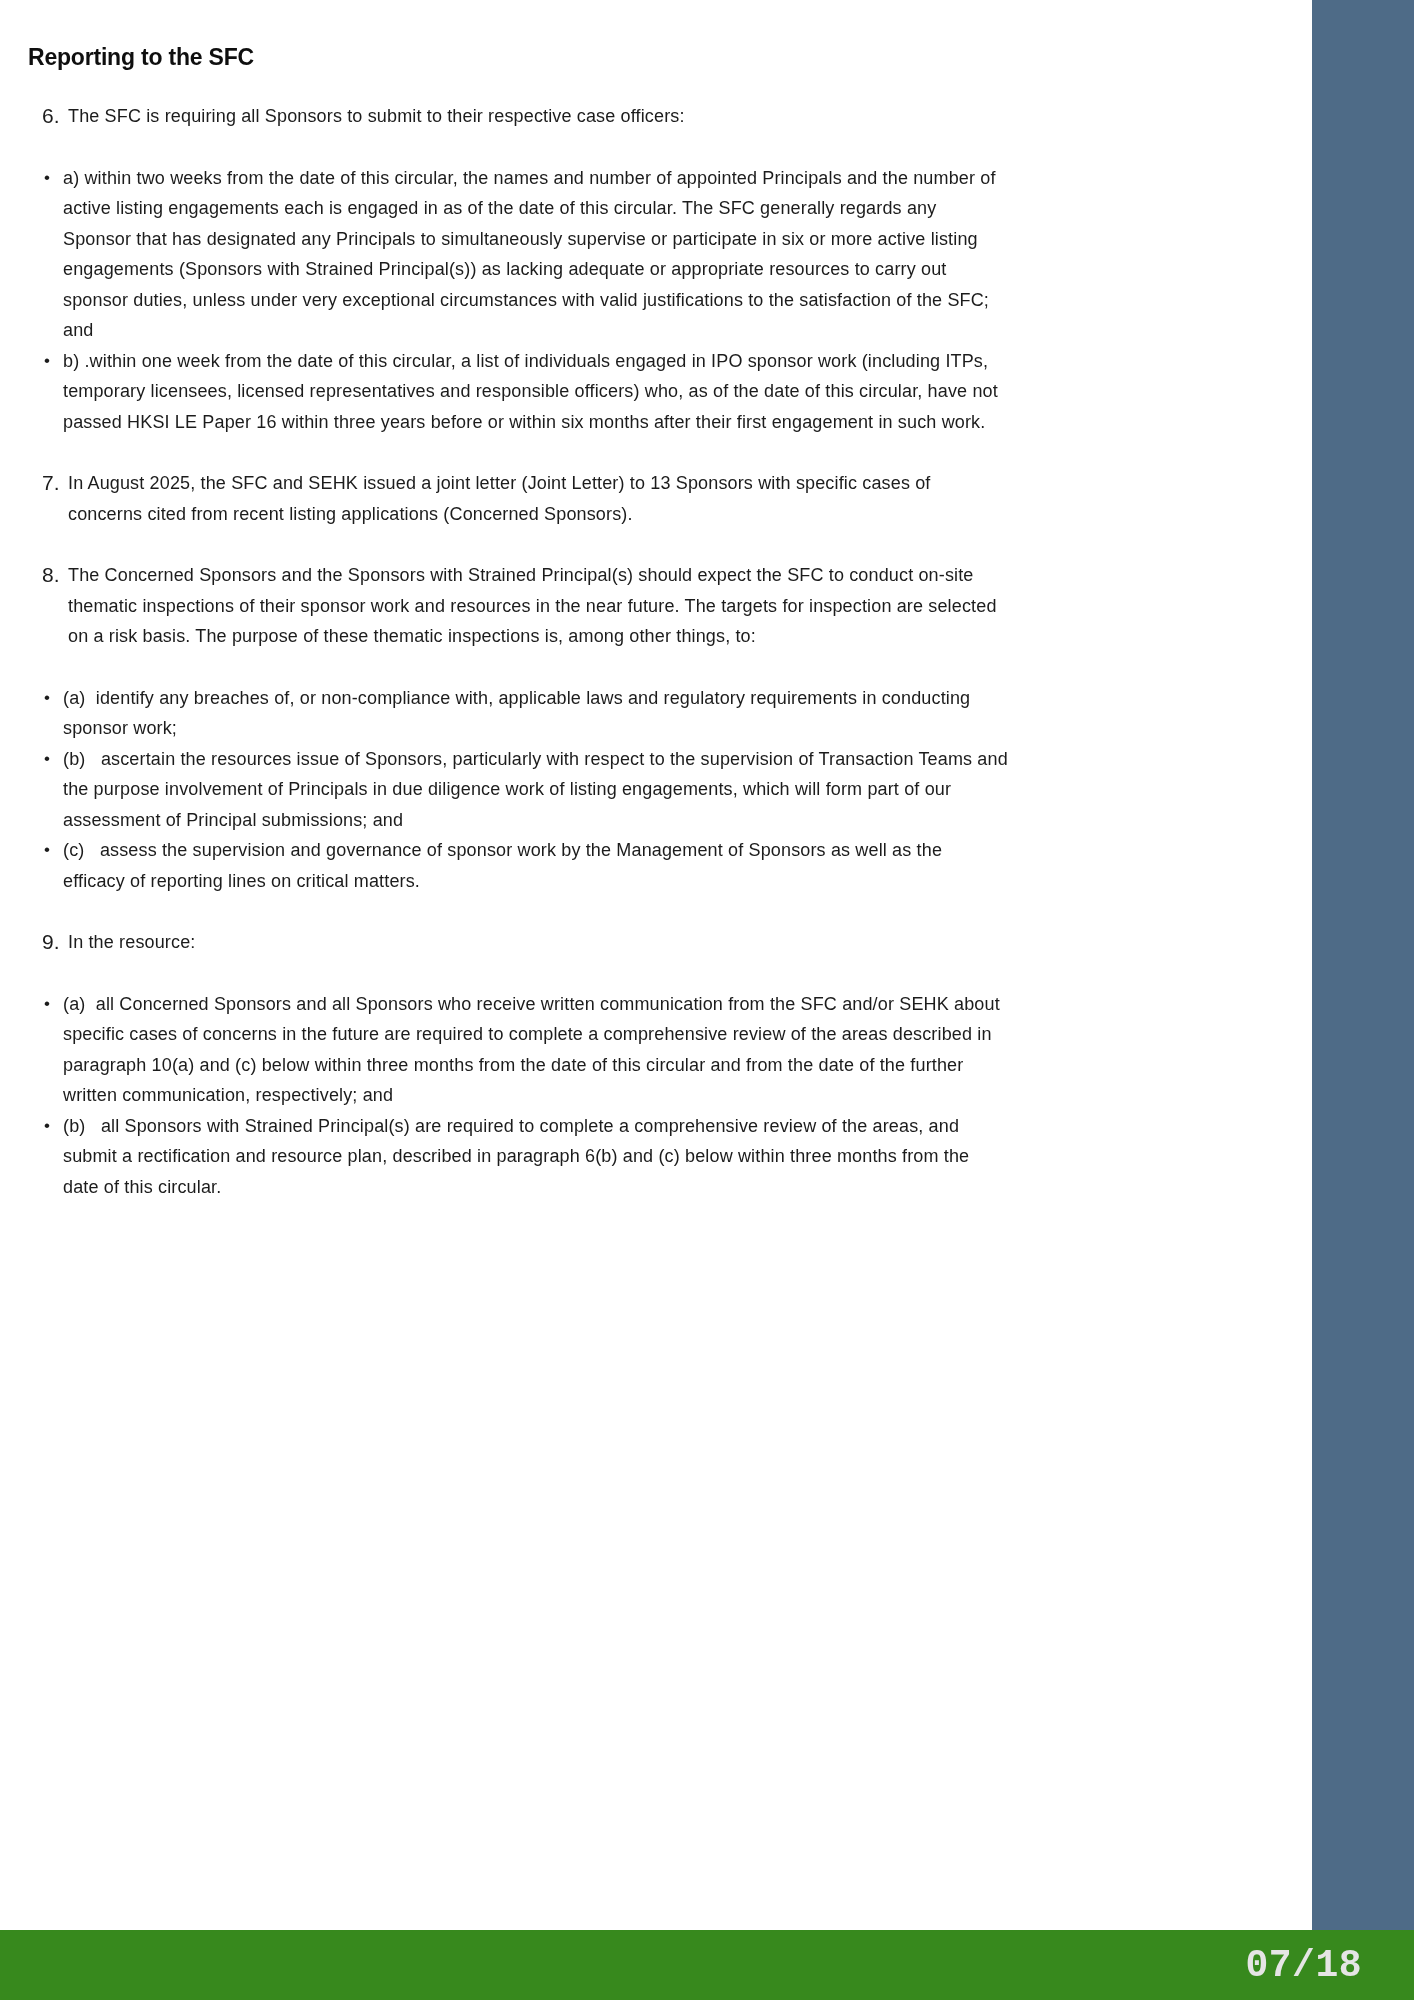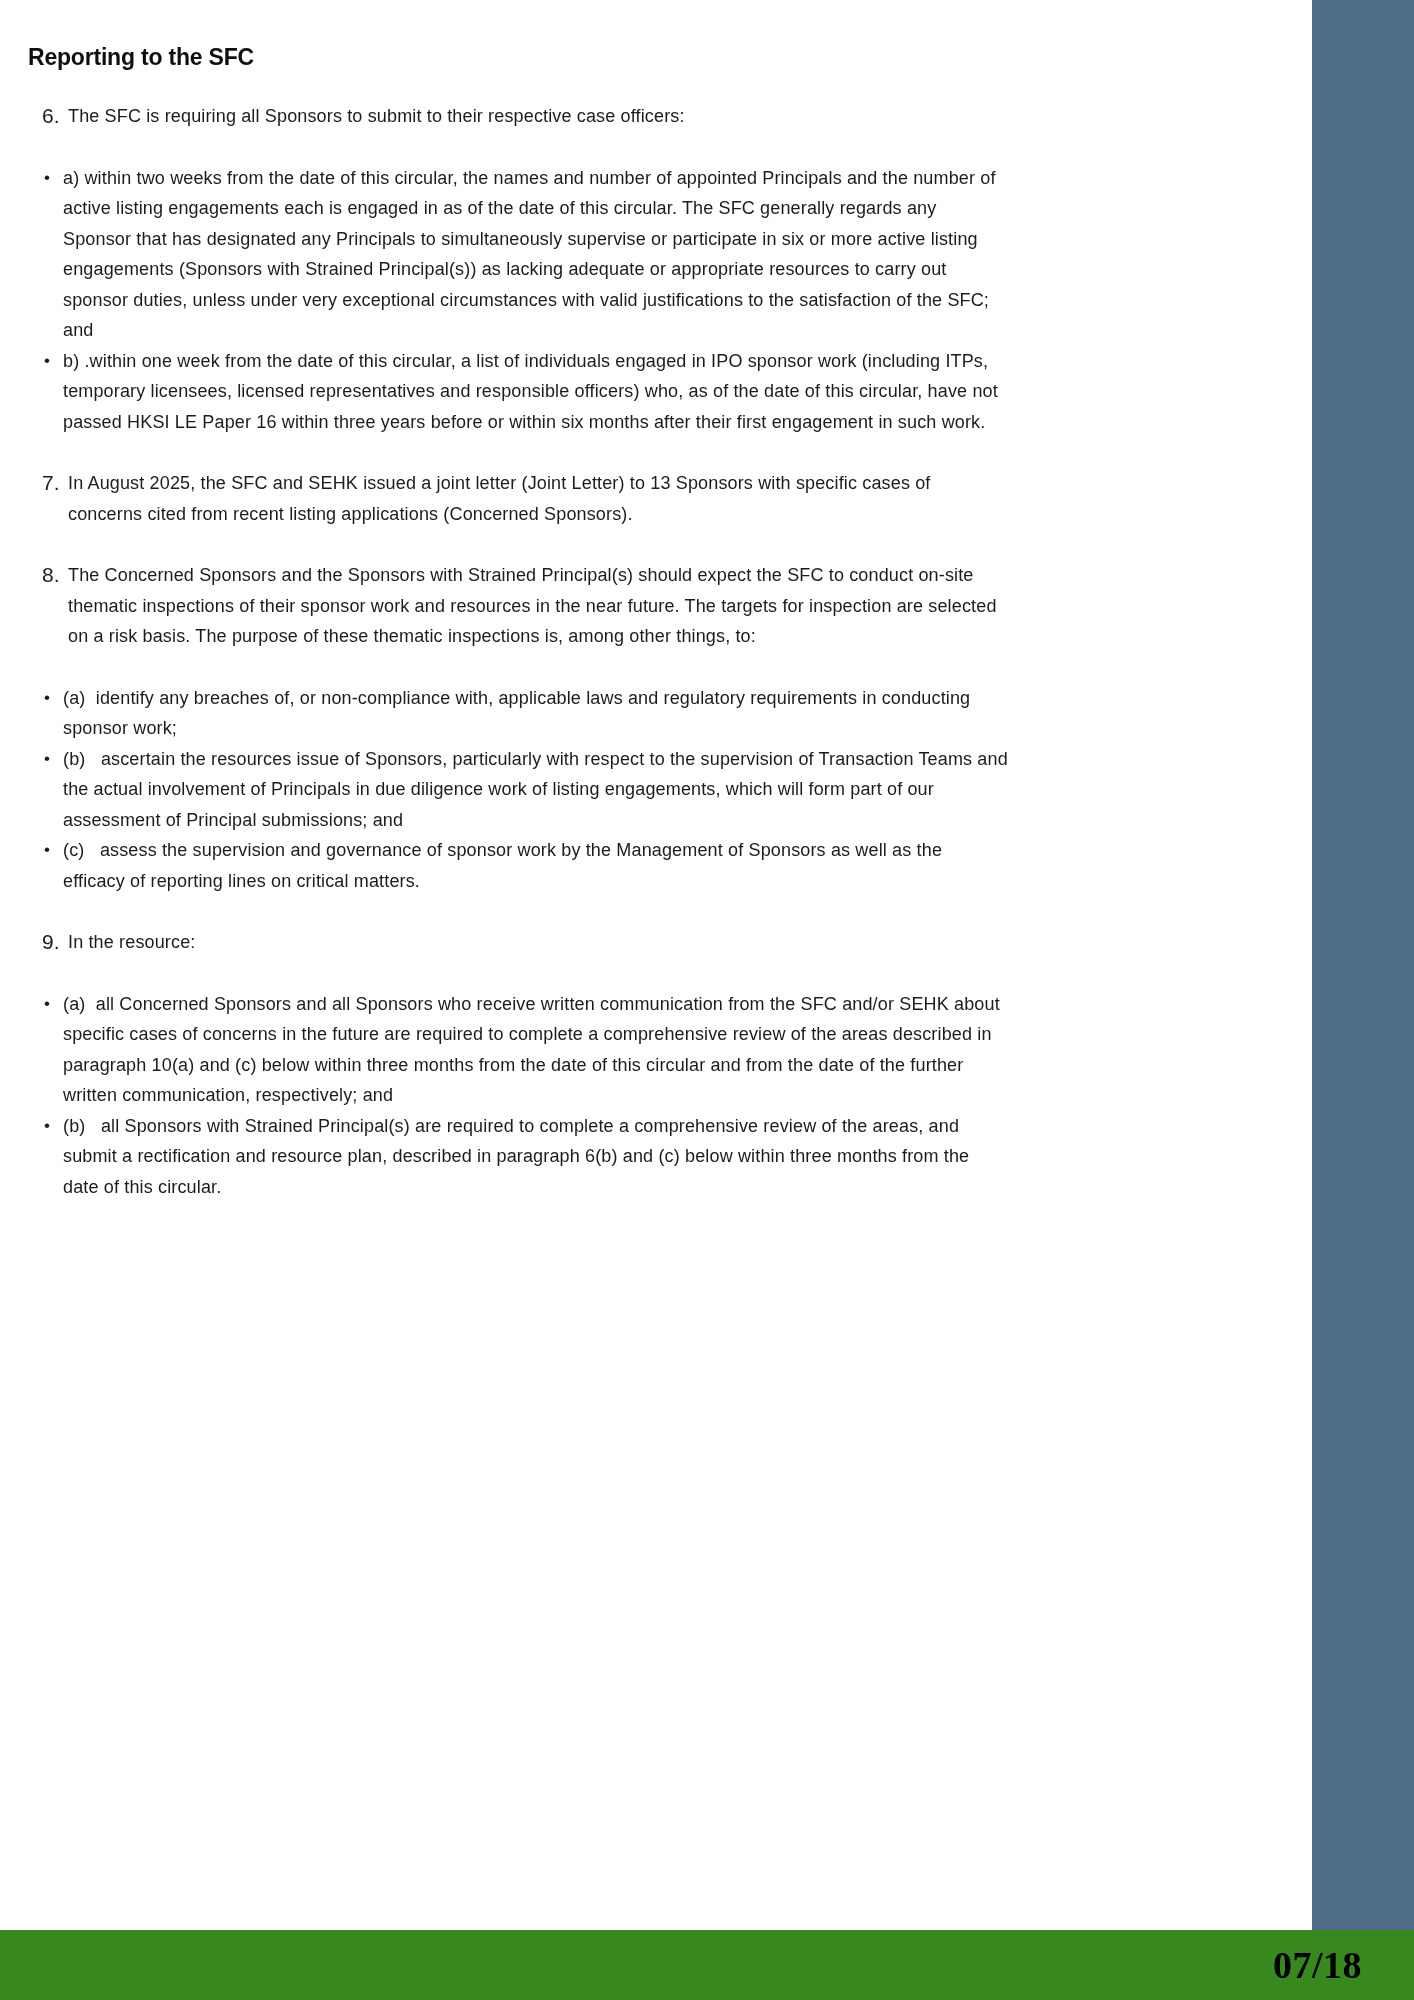--- a/index.html
+++ b/index.html
@@ -50,22 +50,22 @@
     flex:0 0 19px;
     font-size:17px;line-height:30.5px;
   }
   .footer{
     position:absolute;left:0;right:0;bottom:0;height:70px;
     background:var(--footer-green);
     display:flex;align-items:center;justify-content:flex-end;
     padding-right:52px;
   }
   .pagenum{
-    color:#000000;font-size:38px;font-weight:700;letter-spacing:0.5px;
-    font-family:Liberation Serif, serif;
+    color:#e5e5e5;font-size:38px;font-weight:700;letter-spacing:0.5px;
+    font-family:Liberation Mono, monospace;
   }
 </style>
 </head>
 <body>
 
 <div class="page">
 
   <div class="sidebar"></div>
 
   <main class="content">
@@ -97,21 +97,21 @@
         <span class="num">8.</span>
         <p class="ptext">The Concerned Sponsors and the Sponsors with Strained Principal(s) should expect the SFC to conduct on-site thematic inspections of their sponsor work and resources in the near future. The targets for inspection are selected on a risk basis. The purpose of these thematic inspections is, among other things, to:</p>
       </div>
       <ul class="block bullets">
         <li class="bullet">
           <span class="dot">•</span>
           <p class="btext">(a)  identify any breaches of, or non-compliance with, applicable laws and regulatory requirements in conducting sponsor work;</p>
         </li>
         <li class="bullet">
           <span class="dot">•</span>
-          <p class="btext">(b)   ascertain the resources issue of Sponsors, particularly with respect to the supervision of Transaction Teams and the actual involvement of Principals in due diligence work of listing engagements, which will form part of our assessment of Principal submissions; and</p>
+          <p class="btext">(b)   ascertain the resources issue of Sponsors, particularly with respect to the supervision of Transaction Teams and the purpose involvement of Principals in due diligence work of listing engagements, which will form part of our assessment of Principal submissions; and</p>
         </li>
         <li class="bullet">
           <span class="dot">•</span>
           <p class="btext">(c)   assess the supervision and governance of sponsor work by the Management of Sponsors as well as the efficacy of reporting lines on critical matters.</p>
         </li>
       </ul>
     </section>
 
     <section>
       <div class="block numbered">

